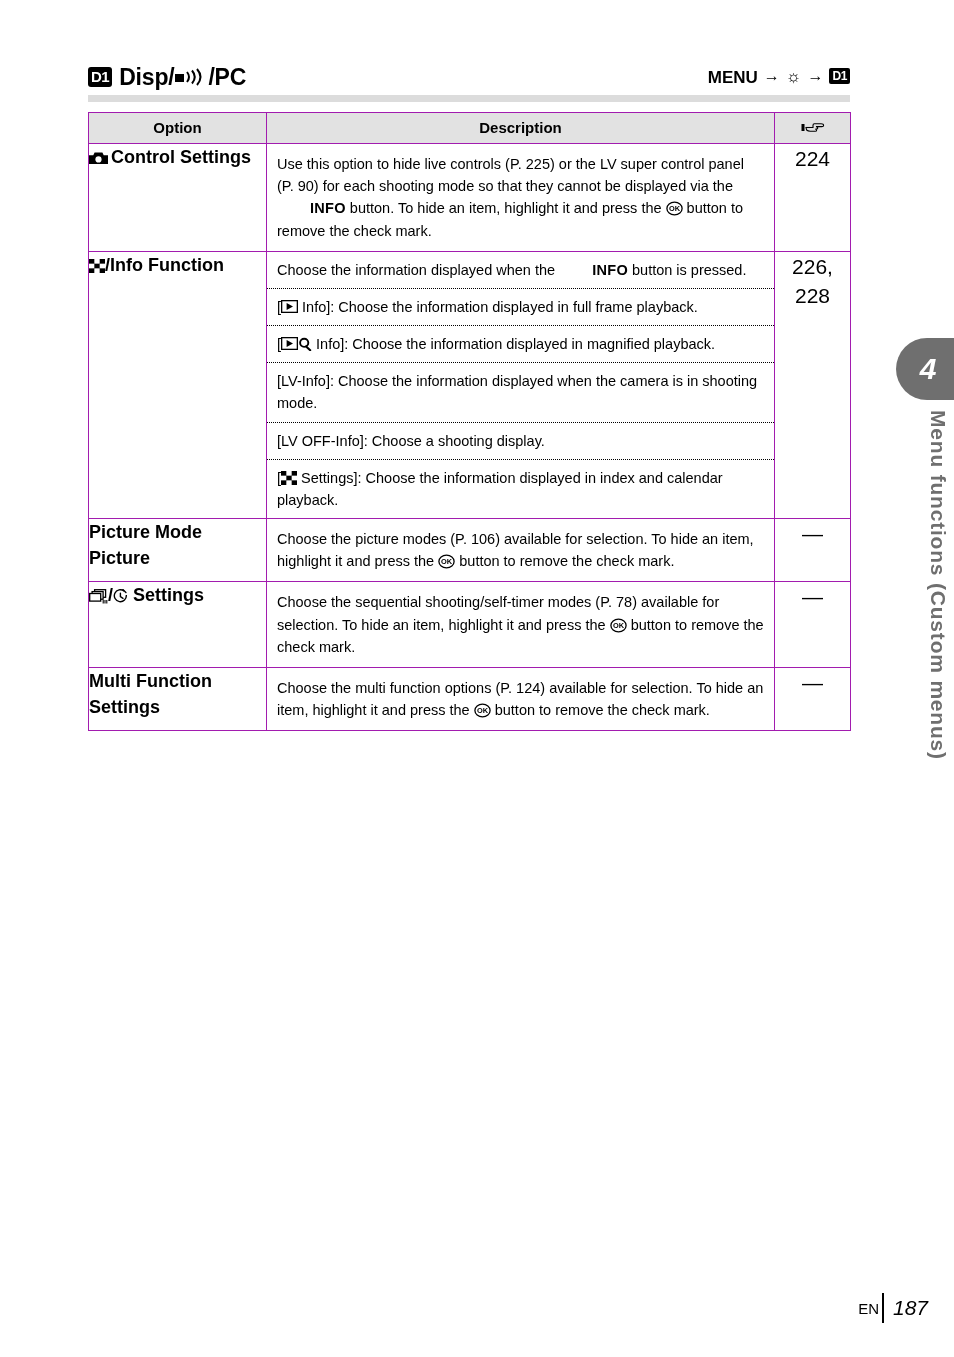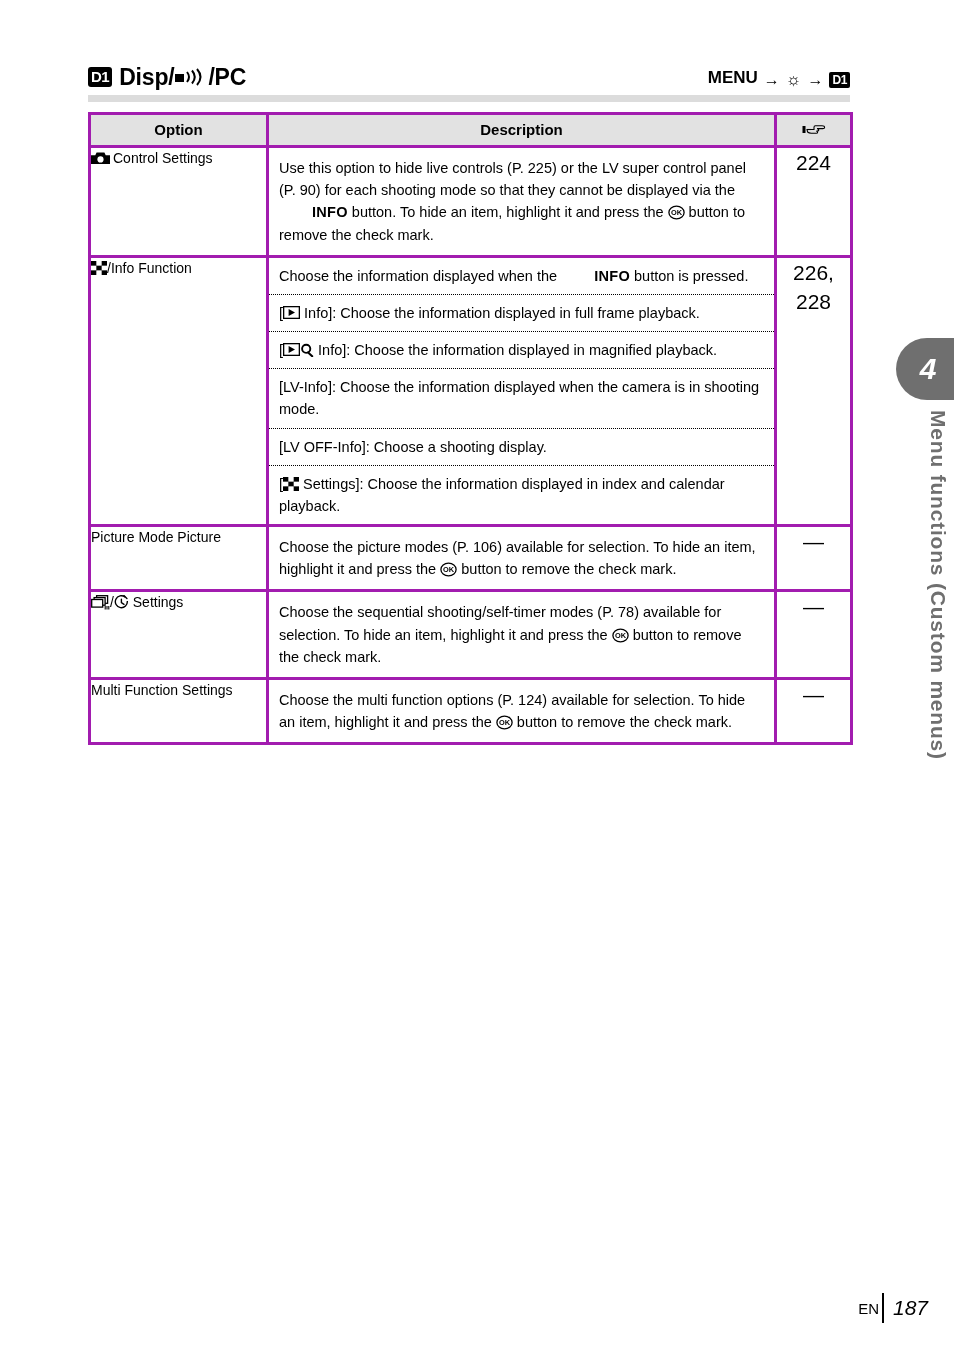--- a/index.html
+++ b/index.html
@@ -55,21 +55,21 @@
     letter-spacing: -0.2px;
     white-space: nowrap;
   }
   .sound-icon {
     display: inline-block;
     position: relative;
     top: 1px;
   }
   .menu-path {
     display: flex;
-    align-items: flex-end;
+    align-items: flex-start;
     gap: 6px;
     font-size: 17px;
     font-weight: bold;
     white-space: nowrap;
     padding-bottom: 2px;
   }
   .menu-path .arrow { font-size: 16px; line-height: 1; }
   .menu-path .gear-glyph { font-size: 17px; line-height: 1; }
   .badge-d1-small {
     display: inline-block;
@@ -94,40 +94,40 @@
   
   .spec-table {
     position: absolute;
     left: 88px;
     top: 112px;
     width: 762px;
     border-collapse: collapse;
     table-layout: fixed;
   }
   .spec-table td, .spec-table th {
-    border: 3px solid #a21caf;
+    border: 1px solid #a21caf;
     vertical-align: top;
     padding: 0;
   }
   .spec-table thead th {
     background: #e2e2e2;
     text-align: center;
     font-size: 15px;
     font-weight: bold;
     padding: 6px 4px 7px 4px;
     vertical-align: middle;
   }
   .col-option { width: 178px; }
   .col-desc   { width: 508px; }
   .col-ref    { width: 76px; }
 
   .cell-option {
     padding: 10px 8px 10px 10px;
-    font-size: 14px;
-    font-weight: normal;
+    font-size: 18px;
+    font-weight: bold;
     line-height: 1.45;
   }
   .cell-desc {
     padding: 0;
     font-size: 14.5px;
     line-height: 1.53;
   }
   .cell-ref {
     text-align: center;
     vertical-align: middle;

